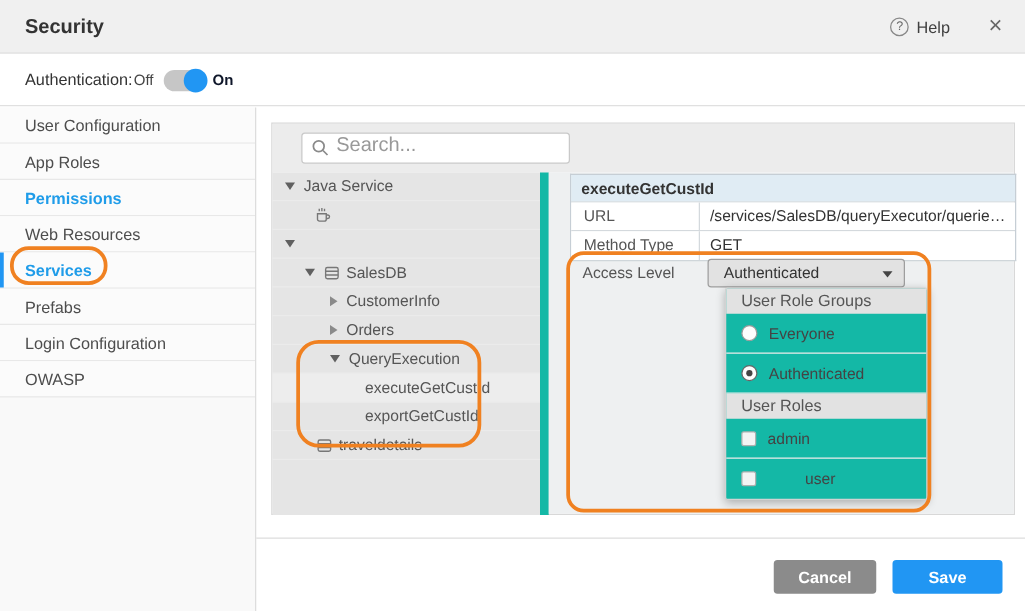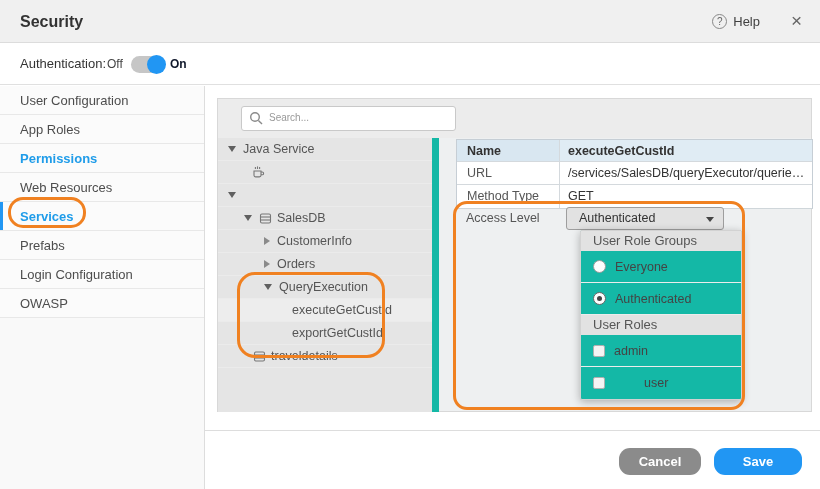--- a/index.html
+++ b/index.html
@@ -39,21 +39,21 @@
   .side-item.blue { color:#1f9ce9; font-weight:600; }
   .side-item.current::before { content:""; position:absolute; left:0; top:0; bottom:0;
                width:3px; background:#2196f3; }
 
   
   .panel { position:absolute; left:217px; top:98px; width:595px; height:314px;
            background:#fff; border:1px solid #d8d8d8; }
   .band { position:absolute; left:0; top:0; width:100%; height:39px; background:#ececec; }
   .searchbox { position:absolute; left:23px; top:7px; width:215px; height:25px; }
   .searchbox input { width:100%; height:100%; border:1px solid #c9c9c9; border-radius:3px;
-            padding:0 8px 3px 27px; font-size:10px; color:#333; background:#fff;
+            padding:0 8px 3px 27px; font-size:16px; color:#333; background:#fff;
             font-family:"Liberation Sans", sans-serif; outline:none; }
   .searchbox input::placeholder { color:#999; }
   .search-ic { position:absolute; left:8px; top:5px; width:14px; height:14px; }
 
   
   .tree { position:absolute; left:0; top:39px; width:221px; height:274px; background:#e5e5e5;
           border-right:7px solid #14b8a6; }
   .tnode { position:relative; height:23px; line-height:23px; border-bottom:1px solid #ebebeb;
            font-size:12.5px; color:#555; display:flex; align-items:center; cursor:pointer;
            white-space:nowrap; }
@@ -111,21 +111,21 @@
   
   .ring { position:absolute; border:3px solid #f08121; pointer-events:none; z-index:9;
           background:transparent; }
   .ring-services { left:8px; top:197px; width:78px; height:31px; border-radius:15px; }
   .ring-query { left:237px; top:272px; width:148px; height:86px; border-radius:18px; }
   .ring-access { left:453px; top:201px; width:292px; height:209px; border-radius:14px; }
 
   
   .footer-divider { position:absolute; left:205px; top:430px; width:615px; height:1px;
                     background:#ddd; }
-  .btn { position:absolute; top:448px; height:27px; border:none; border-radius:11px;
+  .btn { position:absolute; top:448px; height:27px; border:none; border-radius:3px;
          color:#fff; font-size:13px; font-weight:600; cursor:pointer;
          font-family:"Liberation Sans", sans-serif; }
   .btn-cancel { left:619px; width:82px; background:#8b8b8b; }
   .btn-save { left:714px; width:88px; background:#2196f3; }
 
   svg { display:block; }
 </style>
 </head>
 <body>
 
@@ -229,21 +229,20 @@
             <line x1="1.5" y1="8" x2="11.5" y2="8" stroke="#777" stroke-width="1.1"></line>
           </svg>
         </span>
         <span>traveldetails</span>
       </div>
     </div>
 
     <div class="rightarea">
       <div class="dtable">
         <div class="drow hd">
-          <div class="dcell-l">Name</div>
           <div class="dcell-v">executeGetCustId</div>
         </div>
         <div class="drow rg">
           <div class="dcell-l">URL</div>
           <div class="dcell-v">/services/SalesDB/queryExecutor/queries/getCu...</div>
         </div>
         <div class="drow rg">
           <div class="dcell-l">Method Type</div>
           <div class="dcell-v">GET</div>
         </div>

